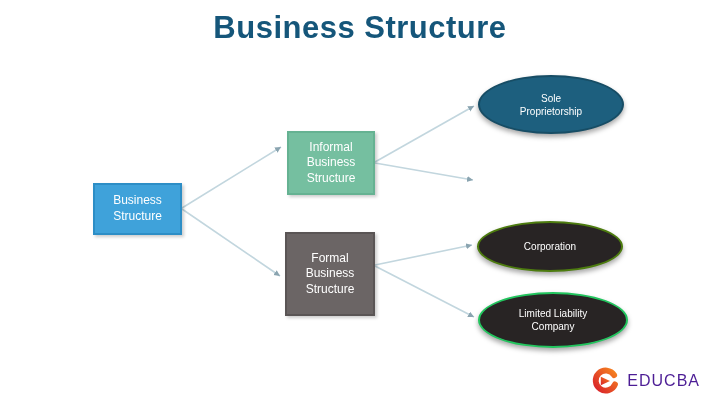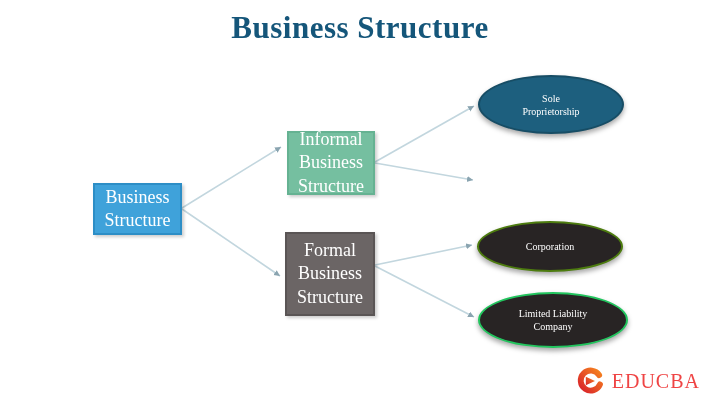--- a/index.html
+++ b/index.html
@@ -1,21 +1,21 @@
 <!DOCTYPE html>
 <html><head>
 <meta charset="utf-8">
 <style>
   html, body { margin: 0; padding: 0; background: #ffffff; }
   .canvas {
     position: relative;
     width: 720px;
     height: 404px;
     background: #ffffff;
-    font-family: Liberation Serif, serif;
+    font-family: Liberation Sans, sans-serif;
     overflow: hidden;
   }
   .page-title {
     position: absolute;
     top: 10px;
     left: 0;
     width: 720px;
     text-align: center;
     font-size: 31px;
     font-weight: bold;
@@ -32,21 +32,21 @@
     z-index: 2;
     display: flex;
     align-items: center;
     justify-content: center;
     text-align: center;
     color: #ffffff;
     white-space: pre-line;
     box-sizing: border-box;
     line-height: 1.3;
   }
-  .rect-node { font-size: 18px; }
+  .rect-node { font-size: 12px; }
   .ellipse-node {
     border-radius: 50%;
     font-size: 10px;
     box-shadow: 0 3px 5px rgba(0,0,0,0.35);
   }
   #root-node {
     left: 93px; top: 183px; width: 89px; height: 52px;
     background: #3fa2da; border: 2px solid #2d8ec6;
     box-shadow: 2px 2px 3px rgba(0,0,0,0.2);
   }
@@ -79,22 +79,22 @@
   .logo {
     position: absolute;
     right: 20px;
     bottom: 8px;
     display: flex;
     align-items: center;
     gap: 7px;
     z-index: 2;
   }
   .logo-text {
-    font-size: 20px;
-    color: #ef4444;
+    font-size: 16px;
+    color: #4c1d95;
     letter-spacing: 1px;
   }
 </style>
 </head>
 <body>
 
 <div class="canvas">
 
   <div class="page-title">Business Structure</div>
 

